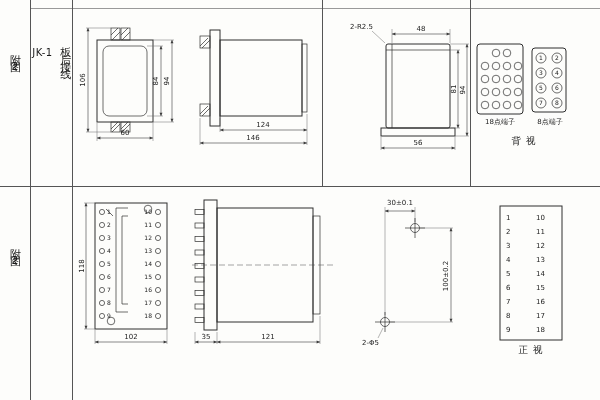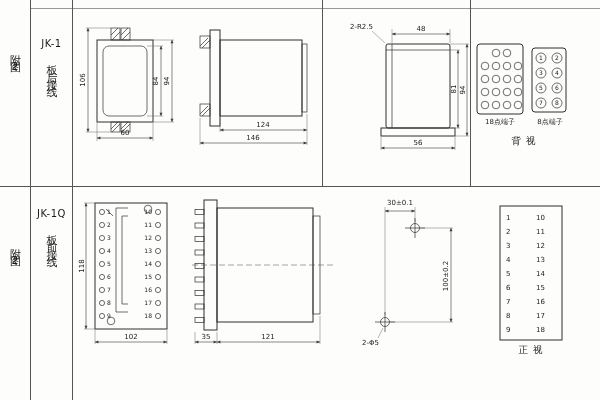--- a/index.html
+++ b/index.html
@@ -3,21 +3,21 @@
 <meta charset="utf-8">
 <style>
   *{margin:0;padding:0;box-sizing:border-box}
   html,body{width:600px;height:400px}
   body{font-family:"DejaVu Sans",sans-serif;background:#fafaf8;color:#1f1f1f}
   .sheet{position:relative;width:600px;height:400px;background:#fdfdfb;overflow:hidden}
   .vline,.hline{position:absolute;background:#555}
   .vline{width:1px}
   .hline{height:1px}
   .margin-block{position:absolute;display:flex;justify-content:center}
-  .margin-block.col{flex-direction:column;align-items:center;gap:7px}
+  .margin-block.col{flex-direction:row;align-items:center;gap:7px}
   .model{font-size:10px;letter-spacing:.5px;color:#1a1a1a;white-space:nowrap}
   .vtext{display:inline-block;writing-mode:vertical-lr;text-orientation:upright;letter-spacing:7px;font-size:11px;color:#1a1a1a;line-height:1}
   svg{position:absolute;overflow:visible}
   svg text{font-family:"DejaVu Sans",sans-serif;fill:#1b1b1b}
   .shape{fill:none;stroke:#2e2e2e;stroke-width:1}
   .thin{fill:none;stroke:#2e2e2e;stroke-width:.7}
   .dim{stroke:#3c3c3c;stroke-width:.6;fill:none}
   .ext{stroke:#6a6a6a;stroke-width:.5;fill:none}
   .cl{stroke:#4a4a4a;stroke-width:.5;stroke-dasharray:6 3;fill:none}
   .dimtext{font-size:7px}
@@ -48,24 +48,20 @@
   <div class="margin-block" style="left:0;top:46px;width:30px">
     <span class="vtext">附图2</span>
   </div>
   <div class="margin-block col" style="left:31px;top:38px;width:41px">
     <span class="model">JK-1</span>
     <span class="vtext">板后接线</span>
   </div>
 
   <div class="margin-block" style="left:0;top:240px;width:30px">
     <span class="vtext">附图2</span>
-  </div>
-  <div class="margin-block col" style="left:31px;top:208px;width:41px">
-    <span class="model">JK-1Q</span>
-    <span class="vtext">板前接线</span>
   </div>
 
   <svg style="left:78px;top:22px" width="112" height="132" viewBox="0 0 112 132">
     <g class="thin">
       <rect x="33" y="6" width="9" height="12"></rect>
         <rect x="43" y="6" width="9" height="12"></rect>
       <line x1="33" y1="13" x2="40" y2="6"></line>
         <line x1="34" y1="18" x2="42" y2="10"></line>
       <line x1="43" y1="13" x2="50" y2="6"></line>
         <line x1="44" y1="18" x2="52" y2="10"></line>

